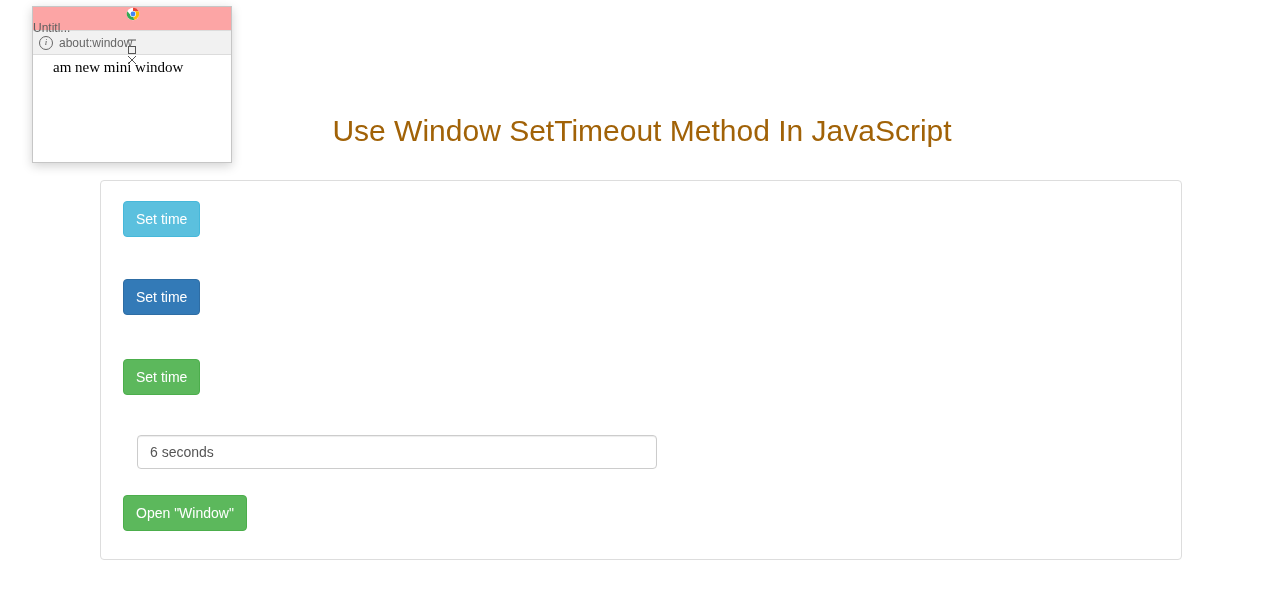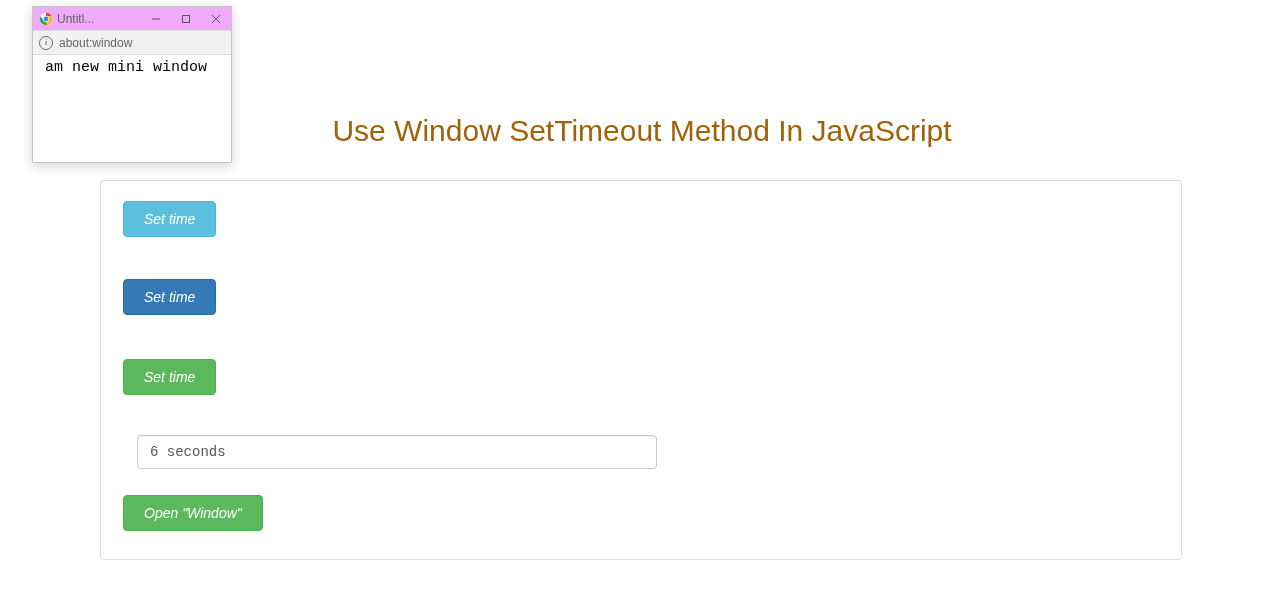--- a/index.html
+++ b/index.html
@@ -18,26 +18,27 @@
       top: 6px;
       left: 32px;
       width: 200px;
       height: 157px;
       background: #fff;
       border: 1px solid #c6c6c6;
       box-shadow: 0 3px 10px rgba(0,0,0,0.18);
     }
     .popup-title-bar {
       height: 24px;
-      background: #f0abfc;
+      background: #fca5a5;
       border-bottom: 1px solid #dcdcdc;
       display: flex;
       align-items: center;
       font-size: 12px;
       color: #5f5f5f;
+      flex-direction: column;
     }
     .popup-favicon {
       width: 14px;
       height: 14px;
       margin: 0 4px 0 6px;
       flex: none;
     }
     .popup-tab-title {
       flex: 0 0 auto;
       margin-right: auto;
@@ -73,22 +74,22 @@
       border-radius: 50%;
       display: inline-flex;
       align-items: center; justify-content: center;
       font-size: 9px;
       line-height: 1;
       font-family: Georgia, serif;
       font-style: italic;
       color: #555;
     }
     .popup-content {
-      padding: 4px 12px;
-      font-family: Liberation Mono, monospace;
+      padding: 4px 20px;
+      font-family: Liberation Serif, serif;
       font-size: 15px;
       color: #000;
     }
 
     
     .main-heading {
       position: absolute;
       top: 114px;
       left: 0;
       width: 100%;
@@ -105,38 +106,37 @@
       left: 100px;
       width: 1082px;
       background: #fff;
       border: 1px solid #ddd;
       border-radius: 4px;
       padding: 20px 22px 28px 22px;
     }
 
     .btn {
       display: inline-block;
-      padding: 7px 20px;
+      padding: 7px 12px;
       font-size: 14px;
       line-height: 1.42857143;
       border-radius: 4px;
       border: 1px solid transparent;
       color: #fff;
       cursor: pointer;
       font-family: inherit;
-      font-style: italic;
     }
     .btn-info    { background: #5bc0de; border-color: #46b8da; }
     .btn-primary { background: #337ab7; border-color: #2e6da4; }
     .btn-success { background: #5cb85c; border-color: #4cae4c; }
 
     .row1 { margin-top: 0; }
     .row2 { margin-top: 42px; }
     .row3 { margin-top: 44px; }
-    .row4 { margin-top: 40px; padding-left: 14px; font-family: Liberation Mono, monospace; }
+    .row4 { margin-top: 40px; padding-left: 14px; }
     .row5 { margin-top: 26px; }
 
     .text-input {
       width: 520px;
       height: 34px;
       padding: 6px 12px;
       font-size: 14px;
       color: #555;
       background: #fff;
       border: 1px solid #ccc;

